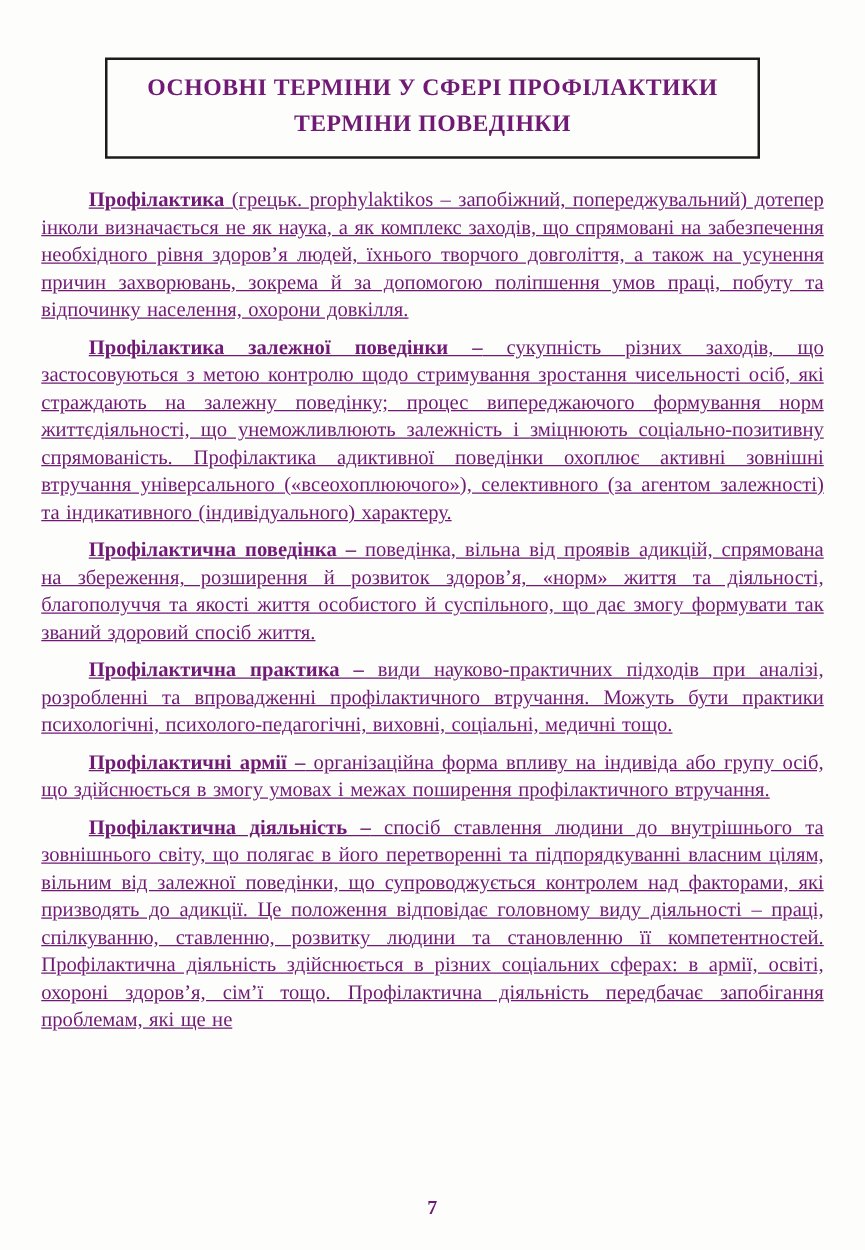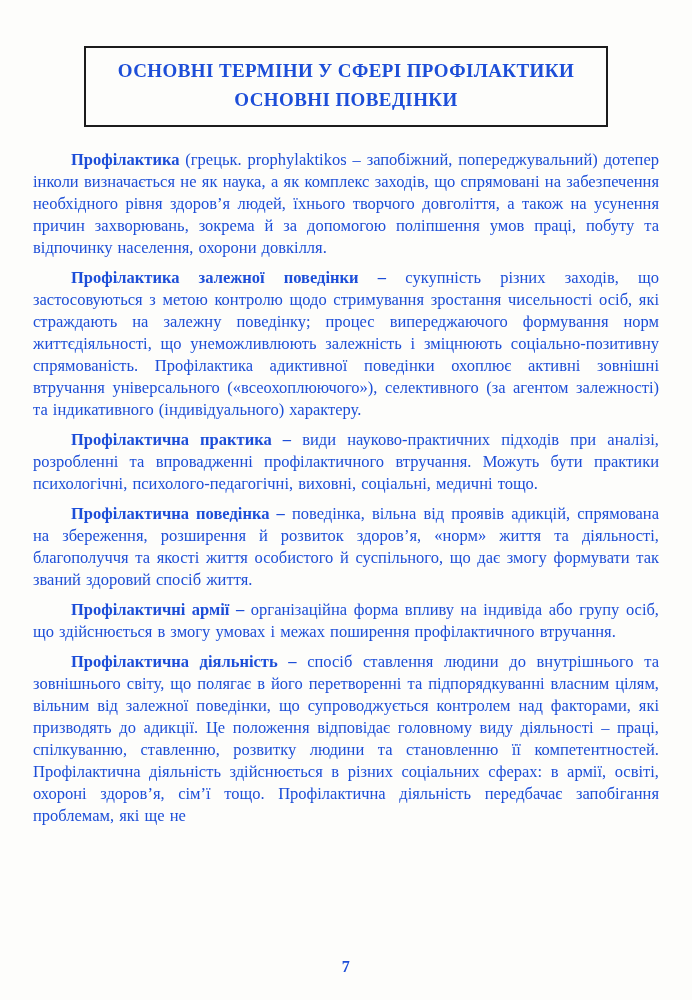--- a/index.html
+++ b/index.html
@@ -6,40 +6,41 @@
     margin: 0;
     padding: 0;
     background: #ffffff;
   }
   .page {
     position: relative;
     width: 692px;
     height: 1000px;
     box-sizing: border-box;
     background: #fdfdfb;
-    color: #1d4ed8;
+    color: #701a75;
     font-family: "Liberation Serif", "DejaVu Serif", serif;
     padding: 46px 33px 20px 33px;
     overflow: hidden;
   }
   .title-box {
     box-sizing: border-box;
     width: 524px;
     margin: 0 auto 22px auto;
     border: 2px solid #1c1c1c;
     padding: 9px 16px 11px 16px;
     text-align: center;
     font-weight: bold;
     font-size: 19px;
     line-height: 1.5;
     letter-spacing: 0.4px;
   }
   .body-text {
     width: 626px;
     margin: 12px auto;
+    text-decoration: underline;
   }
   .para {
     margin: 0 0 8px 0;
     text-align: justify;
     text-indent: 38px;
     font-size: 16.5px;
     line-height: 22px;
     word-spacing: 1px;
   }
   .term {
@@ -56,32 +57,32 @@
     letter-spacing: 0.5px;
   }
 </style>
 </head>
 <body>
 
 <div class="page">
 
   <div class="title-box">
     <div>ОСНОВНІ ТЕРМІНИ У СФЕРІ ПРОФІЛАКТИКИ</div>
-    <div>ОСНОВНІ ПОВЕДІНКИ</div>
+    <div>ТЕРМІНИ ПОВЕДІНКИ</div>
   </div>
 
   <div class="body-text">
 
     <p class="para"><span class="term">Профілактика</span><span> (грецьк. prophylaktikos – запобіжний, попереджувальний) дотепер інколи визначається не як наука, а як комплекс заходів, що спрямовані на забезпечення необхідного рівня здоров’я людей, їхнього творчого довголіття, а також на усунення причин захворювань, зокрема й за допомогою поліпшення умов праці, побуту та відпочинку населення, охорони довкілля.</span></p>
 
     <p class="para"><span class="term">Профілактика залежної поведінки –</span><span> сукупність різних заходів, що застосовуються з метою контролю щодо стримування зростання чисельності осіб, які страждають на залежну поведінку; процес випереджаючого формування норм життєдіяльності, що унеможливлюють залежність і зміцнюють соціально-позитивну спрямованість. Профілактика адиктивної поведінки охоплює активні зовнішні втручання універсального («всеохоплюючого»), селективного (за агентом залежності) та індикативного (індивідуального) характеру.</span></p>
 
+    <p class="para"><span class="term">Профілактична поведінка –</span><span> поведінка, вільна від проявів адикцій, спрямована на збереження, розширення й розвиток здоров’я, «норм» життя та діяльності, благополуччя та якості життя особистого й суспільного, що дає змогу формувати так званий здоровий спосіб життя.</span></p>
+
     <p class="para"><span class="term">Профілактична практика –</span><span> види науково-практичних підходів при аналізі, розробленні та впровадженні профілактичного втручання. Можуть бути практики психологічні, психолого-педагогічні, виховні, соціальні, медичні тощо.</span></p>
-
-    <p class="para"><span class="term">Профілактична поведінка –</span><span> поведінка, вільна від проявів адикцій, спрямована на збереження, розширення й розвиток здоров’я, «норм» життя та діяльності, благополуччя та якості життя особистого й суспільного, що дає змогу формувати так званий здоровий спосіб життя.</span></p>
 
     <p class="para"><span class="term">Профілактичні армії –</span><span> організаційна форма впливу на індивіда або групу осіб, що здійснюється в змогу умовах і межах поширення профілактичного втручання.</span></p>
 
     <p class="para"><span class="term">Профілактична діяльність –</span><span> спосіб ставлення людини до внутрішнього та зовнішнього світу, що полягає в його перетворенні та підпорядкуванні власним цілям, вільним від залежної поведінки, що супроводжується контролем над факторами, які призводять до адикції. Це положення відповідає головному виду діяльності – праці, спілкуванню, ставленню, розвитку людини та становленню її компетентностей. Профілактична діяльність здійснюється в різних соціальних сферах: в армії, освіті, охороні здоров’я, сім’ї тощо. Профілактична діяльність передбачає запобігання проблемам, які ще не</span></p>
 
   </div>
 
   <div class="page-number">7</div>
 
 </div>

